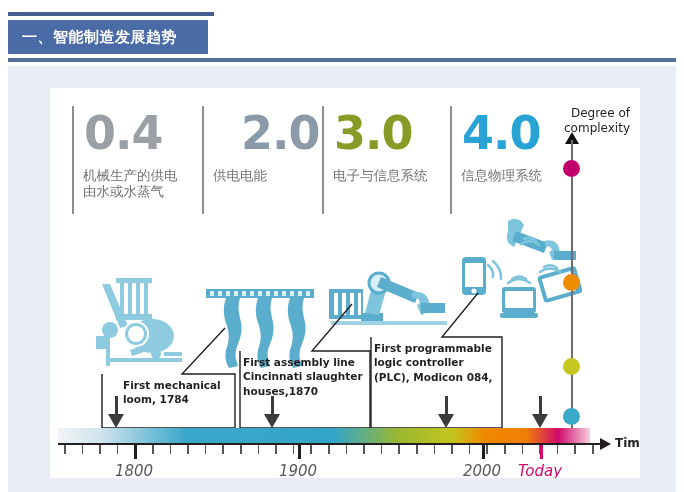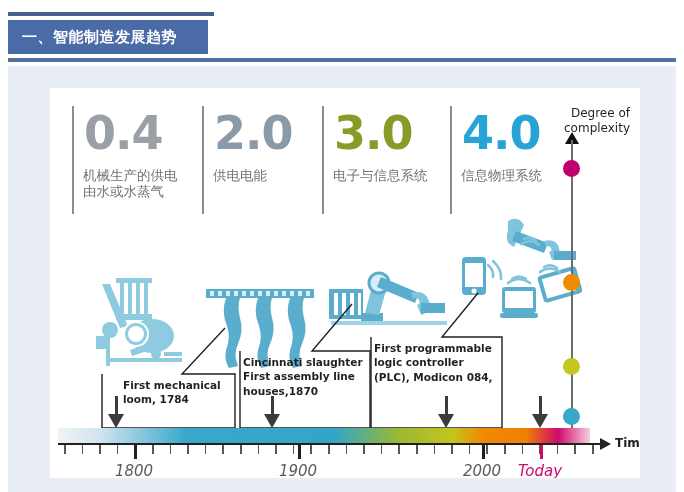--- a/index.html
+++ b/index.html
@@ -366,21 +366,21 @@
       <div class="era-divider"></div>
       <div class="era-num" style="color: rgb(154, 160, 166);">0.4</div>
       <div class="era-label">
         <div>机械生产的供电</div>
         <div>由水或水蒸气</div>
       </div>
     </div>
 
     <div class="era" id="era-2">
       <div class="era-divider"></div>
-      <div class="era-num" style="color: rgb(138, 154, 168);">2.0</div>
+      <div class="era-num" style="color: rgb(138, 154, 168); margin-left: 27px;">2.0</div>
       <div class="era-label">
         <div>供电电能</div>
       </div>
     </div>
 
     <div class="era" id="era-3">
       <div class="era-divider"></div>
       <div class="era-num" style="color: rgb(138, 154, 38);">3.0</div>
       <div class="era-label">
         <div>电子与信息系统</div>
@@ -393,22 +393,22 @@
       <div class="era-label">
         <div>信息物理系统</div>
       </div>
     </div>
 
     <div class="callout" id="callout-1">
       <div>First mechanical</div>
       <div>loom, 1784</div>
     </div>
     <div class="callout" id="callout-2">
+      <div>First assembly line</div>
       <div>Cincinnati slaughter</div>
-      <div>First assembly line</div>
       <div>houses,1870</div>
     </div>
     <div class="callout" id="callout-3">
       <div>First programmable</div>
       <div>logic controller</div>
       <div>(PLC), Modicon 084,</div>
     </div>
 
     <div id="axis-v-label">
       <div>Degree of</div>

